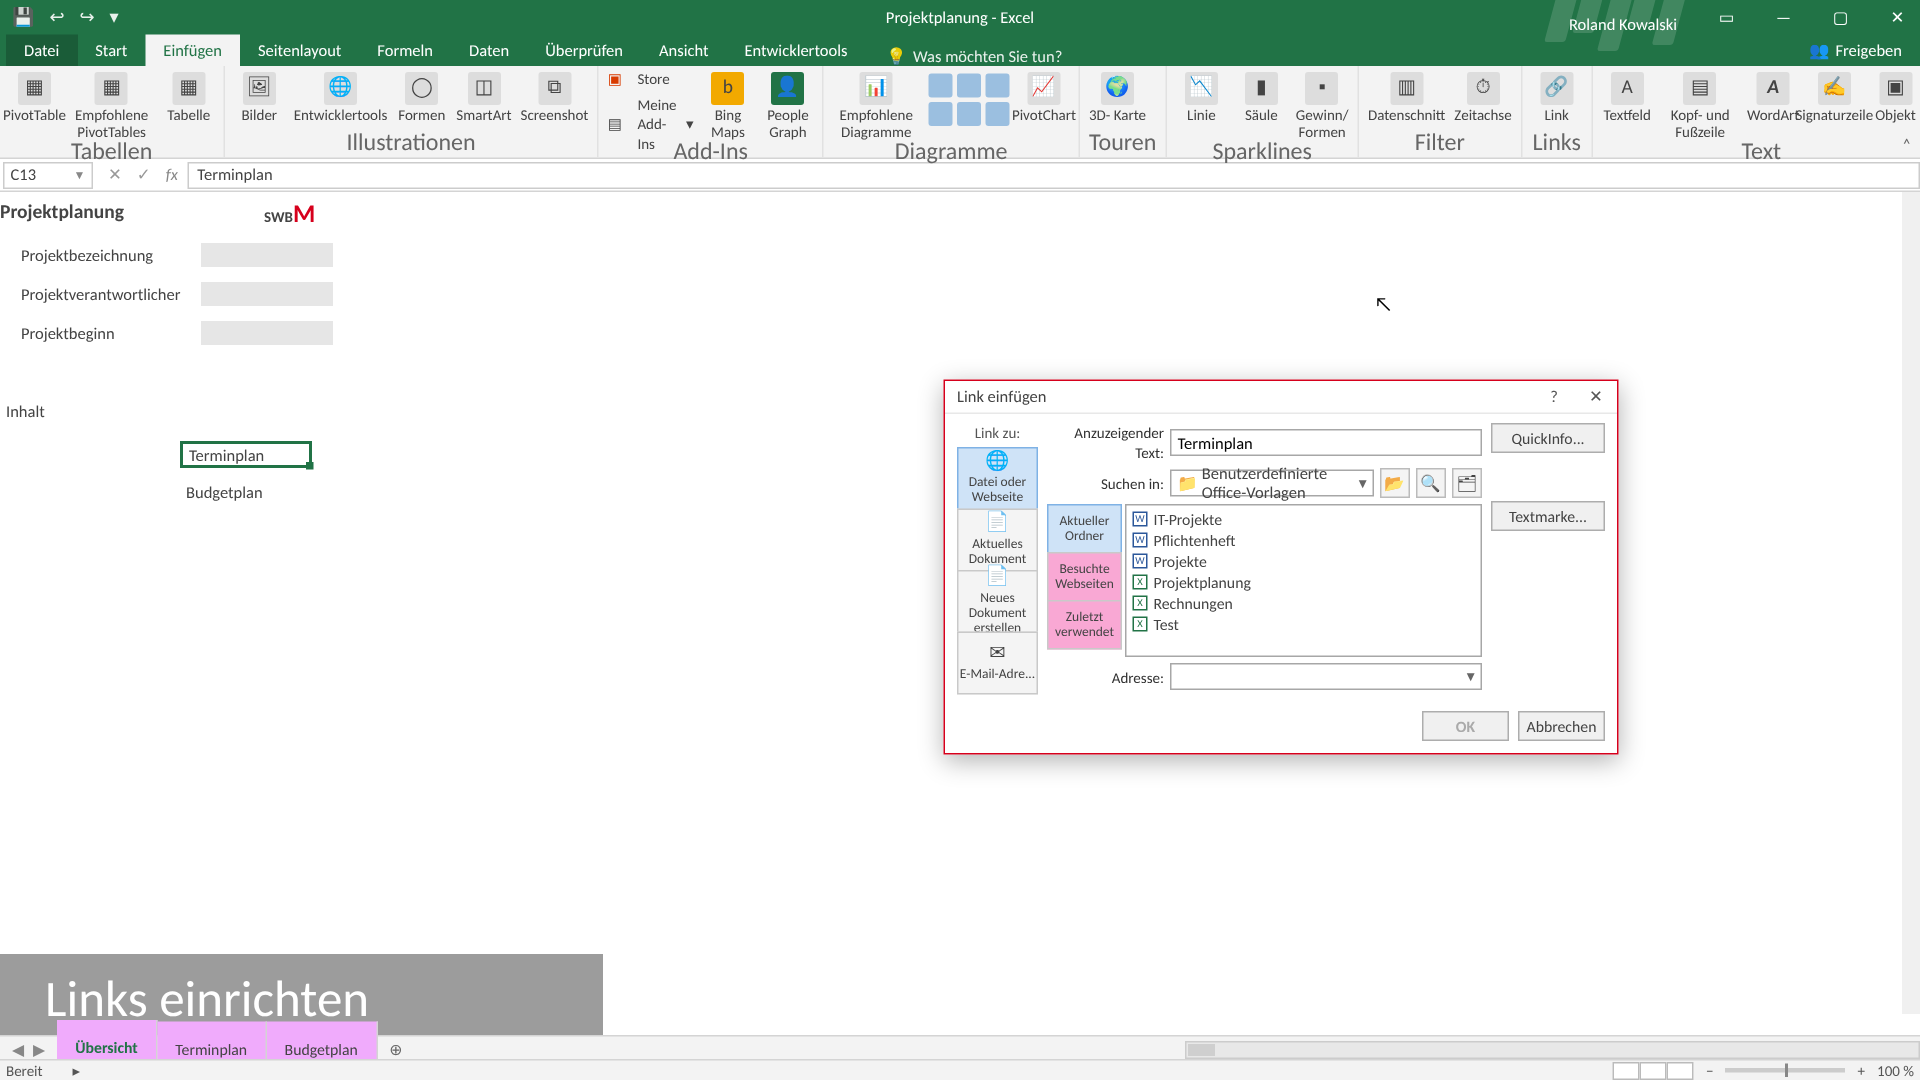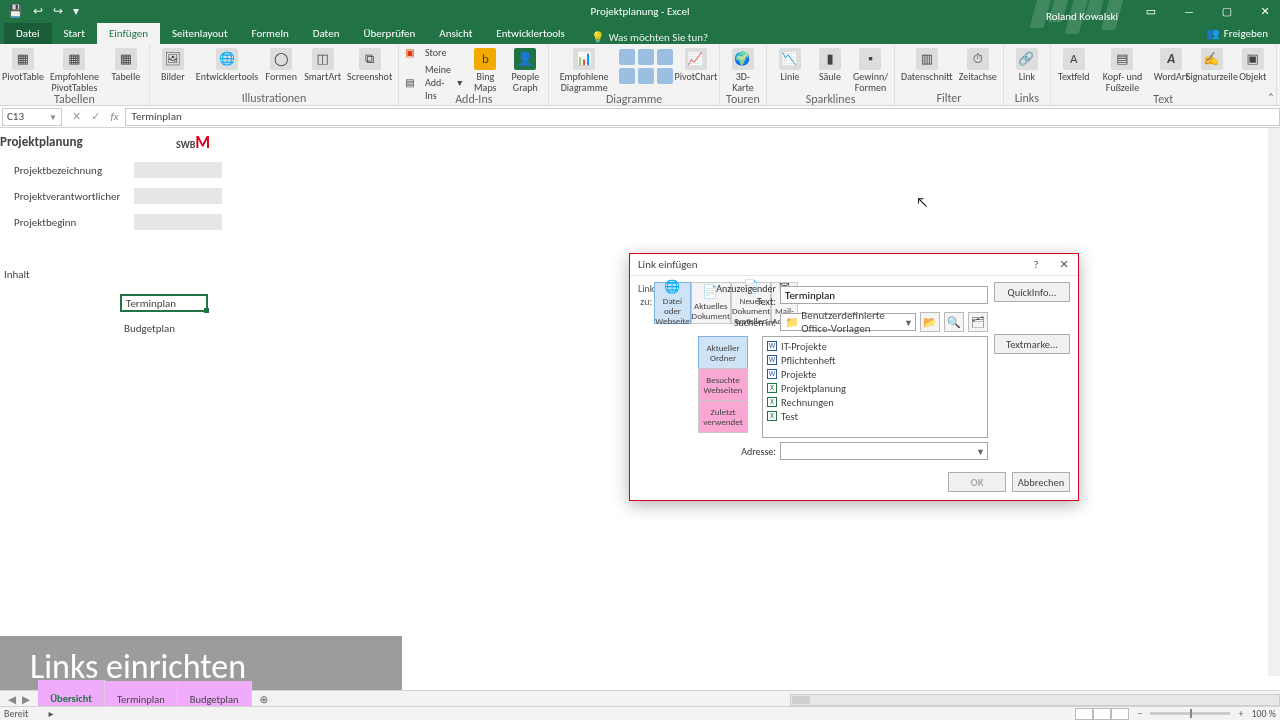--- a/index.html
+++ b/index.html
@@ -25,21 +25,21 @@
 .ribbon-tabs .tab { padding: 4px 12px; cursor: pointer; }
 .ribbon-tabs .tab.file { background: #1a5c38; }
 .ribbon-tabs .tab.active { background: #f3f3f3; color: #217346; }
 .ribbon-tabs .tell { margin-left: 14px; display: flex; align-items: center; gap: 4px; opacity: .9; }
 .ribbon-tabs .share { margin-left: auto; padding: 4px 12px; display:flex; align-items:center; gap:4px;}
 
 
 .ribbon { height: 62px; background: #f3f3f3; border-bottom: 1px solid #d4d4d4; display: flex; font-size: 10px; color: #444; position:relative;}
 .rgroup { display: flex; flex-direction: column; padding: 2px 6px 0; border-right: 1px solid #e1e1e1; }
 .rgroup .items { display: flex; gap: 6px; height: 46px; align-items: flex-start; }
-.rgroup .glabel { text-align: center; font-size: 12px; color: #666; }
+.rgroup .glabel { text-align: center; font-size: 16px; color: #666; }
 .rbtn { display: flex; flex-direction: column; align-items: center; justify-content: flex-start; gap: 1px; min-width: 34px; text-align: center; line-height: 1.1; padding-top:2px;}
 .rbtn .ic { width: 22px; height: 22px; background: #ddd; border-radius: 2px; display:flex; align-items:center; justify-content:center; font-size:13px;}
 .rbtn .lbl { font-size: 10px; }
 .addins-col { display:flex; flex-direction:column; gap:4px; justify-content:center; font-size:10px;}
 .addins-col .row{display:flex; align-items:center; gap:4px;}
 .chartgrid{ display:grid; grid-template-columns:repeat(3,16px); grid-template-rows:repeat(2,16px); gap:3px; padding-top:3px;}
 .chartgrid i{background:#9bbfe0;border-radius:2px;}
 .ribbon .collapse{ position:absolute; right:6px; bottom:2px; font-size:11px; color:#666;}
 
 
@@ -62,33 +62,33 @@
 .plain-cell { position: absolute; font-size: 11px; padding-left:4px;}
 .cursor-arrow { position:absolute; font-size:14px; color:#000;}
 
 
 .dialog { position: absolute; left: 629px; top: 253px; width: 450px; background: #fff; border: 1px solid #d6001c; box-shadow: 0 4px 16px rgba(0,0,0,.3); font-size: 11px; }
 .dialog .titlerow { height: 22px; display: flex; align-items: center; padding-left: 8px; border-bottom: 1px solid #e8e8e8;}
 .dialog .titlerow .t { font-size: 11px; }
 .dialog .titlerow .dbtns { margin-left: auto; display:flex;}
 .dialog .titlerow .dbtns span{ width:28px; text-align:center; font-size:11px; color:#555;}
 .dialog .body { padding: 6px 8px 8px 8px; display: flex; gap: 6px; }
-.link-to-col { width: 54px; display:flex; flex-direction:row;}
+.link-to-col { width: 54px; display:flex; flex-direction:column;}
 .link-to-col .hdr{ height:16px; font-size:10px; text-align:center; color:#555;}
 .link-to-btn { border:1px solid #c9c9c9; background:#f4f4f4; height:42px; display:flex; flex-direction:column; align-items:center; justify-content:center; font-size:9px; text-align:center; line-height:1.1; margin-bottom:-1px;}
 .link-to-btn.active{ background:#cfe3f7; border-color:#7fb2e5;}
 .link-to-btn .ic{font-size:13px; margin-bottom:2px;}
 .mid-col { flex:1; display:flex; flex-direction:column; gap:4px;}
 .form-row{ display:flex; align-items:center; gap:4px;}
 .form-row .lbl{ width:78px; text-align:right; font-size:10px; color:#333;}
 .form-row input, .form-row .combo{ flex:1; height:18px; border:1px solid #a7a7a7; padding:0 4px; font-size:11px; background:#fff;}
 .combo{ display:flex; align-items:center; position:relative;}
 .combo .arrow{ position:absolute; right:2px; font-size:9px; color:#666;}
 .icon-btn{ width:20px; height:20px; border:1px solid #bbb; background:#f4f4f4; display:flex; align-items:center; justify-content:center; font-size:11px;}
-.browse-row{ display:flex; gap:14px;}
+.browse-row{ display:flex; gap:2px;}
 .browse-tabs{ width:50px; display:flex; flex-direction:column;}
 .browse-tabs .bt{ border:1px solid #c9c9c9; background:#f9a8d4; height:33px; display:flex; align-items:center; justify-content:center; font-size:9px; text-align:center; line-height:1.05; margin-bottom:-1px;}
 .browse-tabs .bt.active{ background:#cfe3f7; border-color:#7fb2e5;}
 .file-list{ flex:1; border:1px solid #a7a7a7; background:#fff; height:102px; padding:2px 4px; font-size:10.5px; overflow:auto;}
 .file-list .fi{ display:flex; align-items:center; gap:4px; height:14px;}
 .file-list .ficon{ width:10px; height:10px; display:inline-block; border:1px solid #888; font-size:7px; line-height:8px; text-align:center;}
 .ficon.word{ border-color:#2b579a; color:#2b579a;}
 .ficon.excel{ border-color:#217346; color:#217346;}
 .right-col{ width:76px; display:flex; flex-direction:column; gap:6px;}
 .dlg-btn{ height:20px; border:1px solid #adadad; background:#f0f0f0; font-size:10.5px; display:flex; align-items:center; justify-content:center;}

